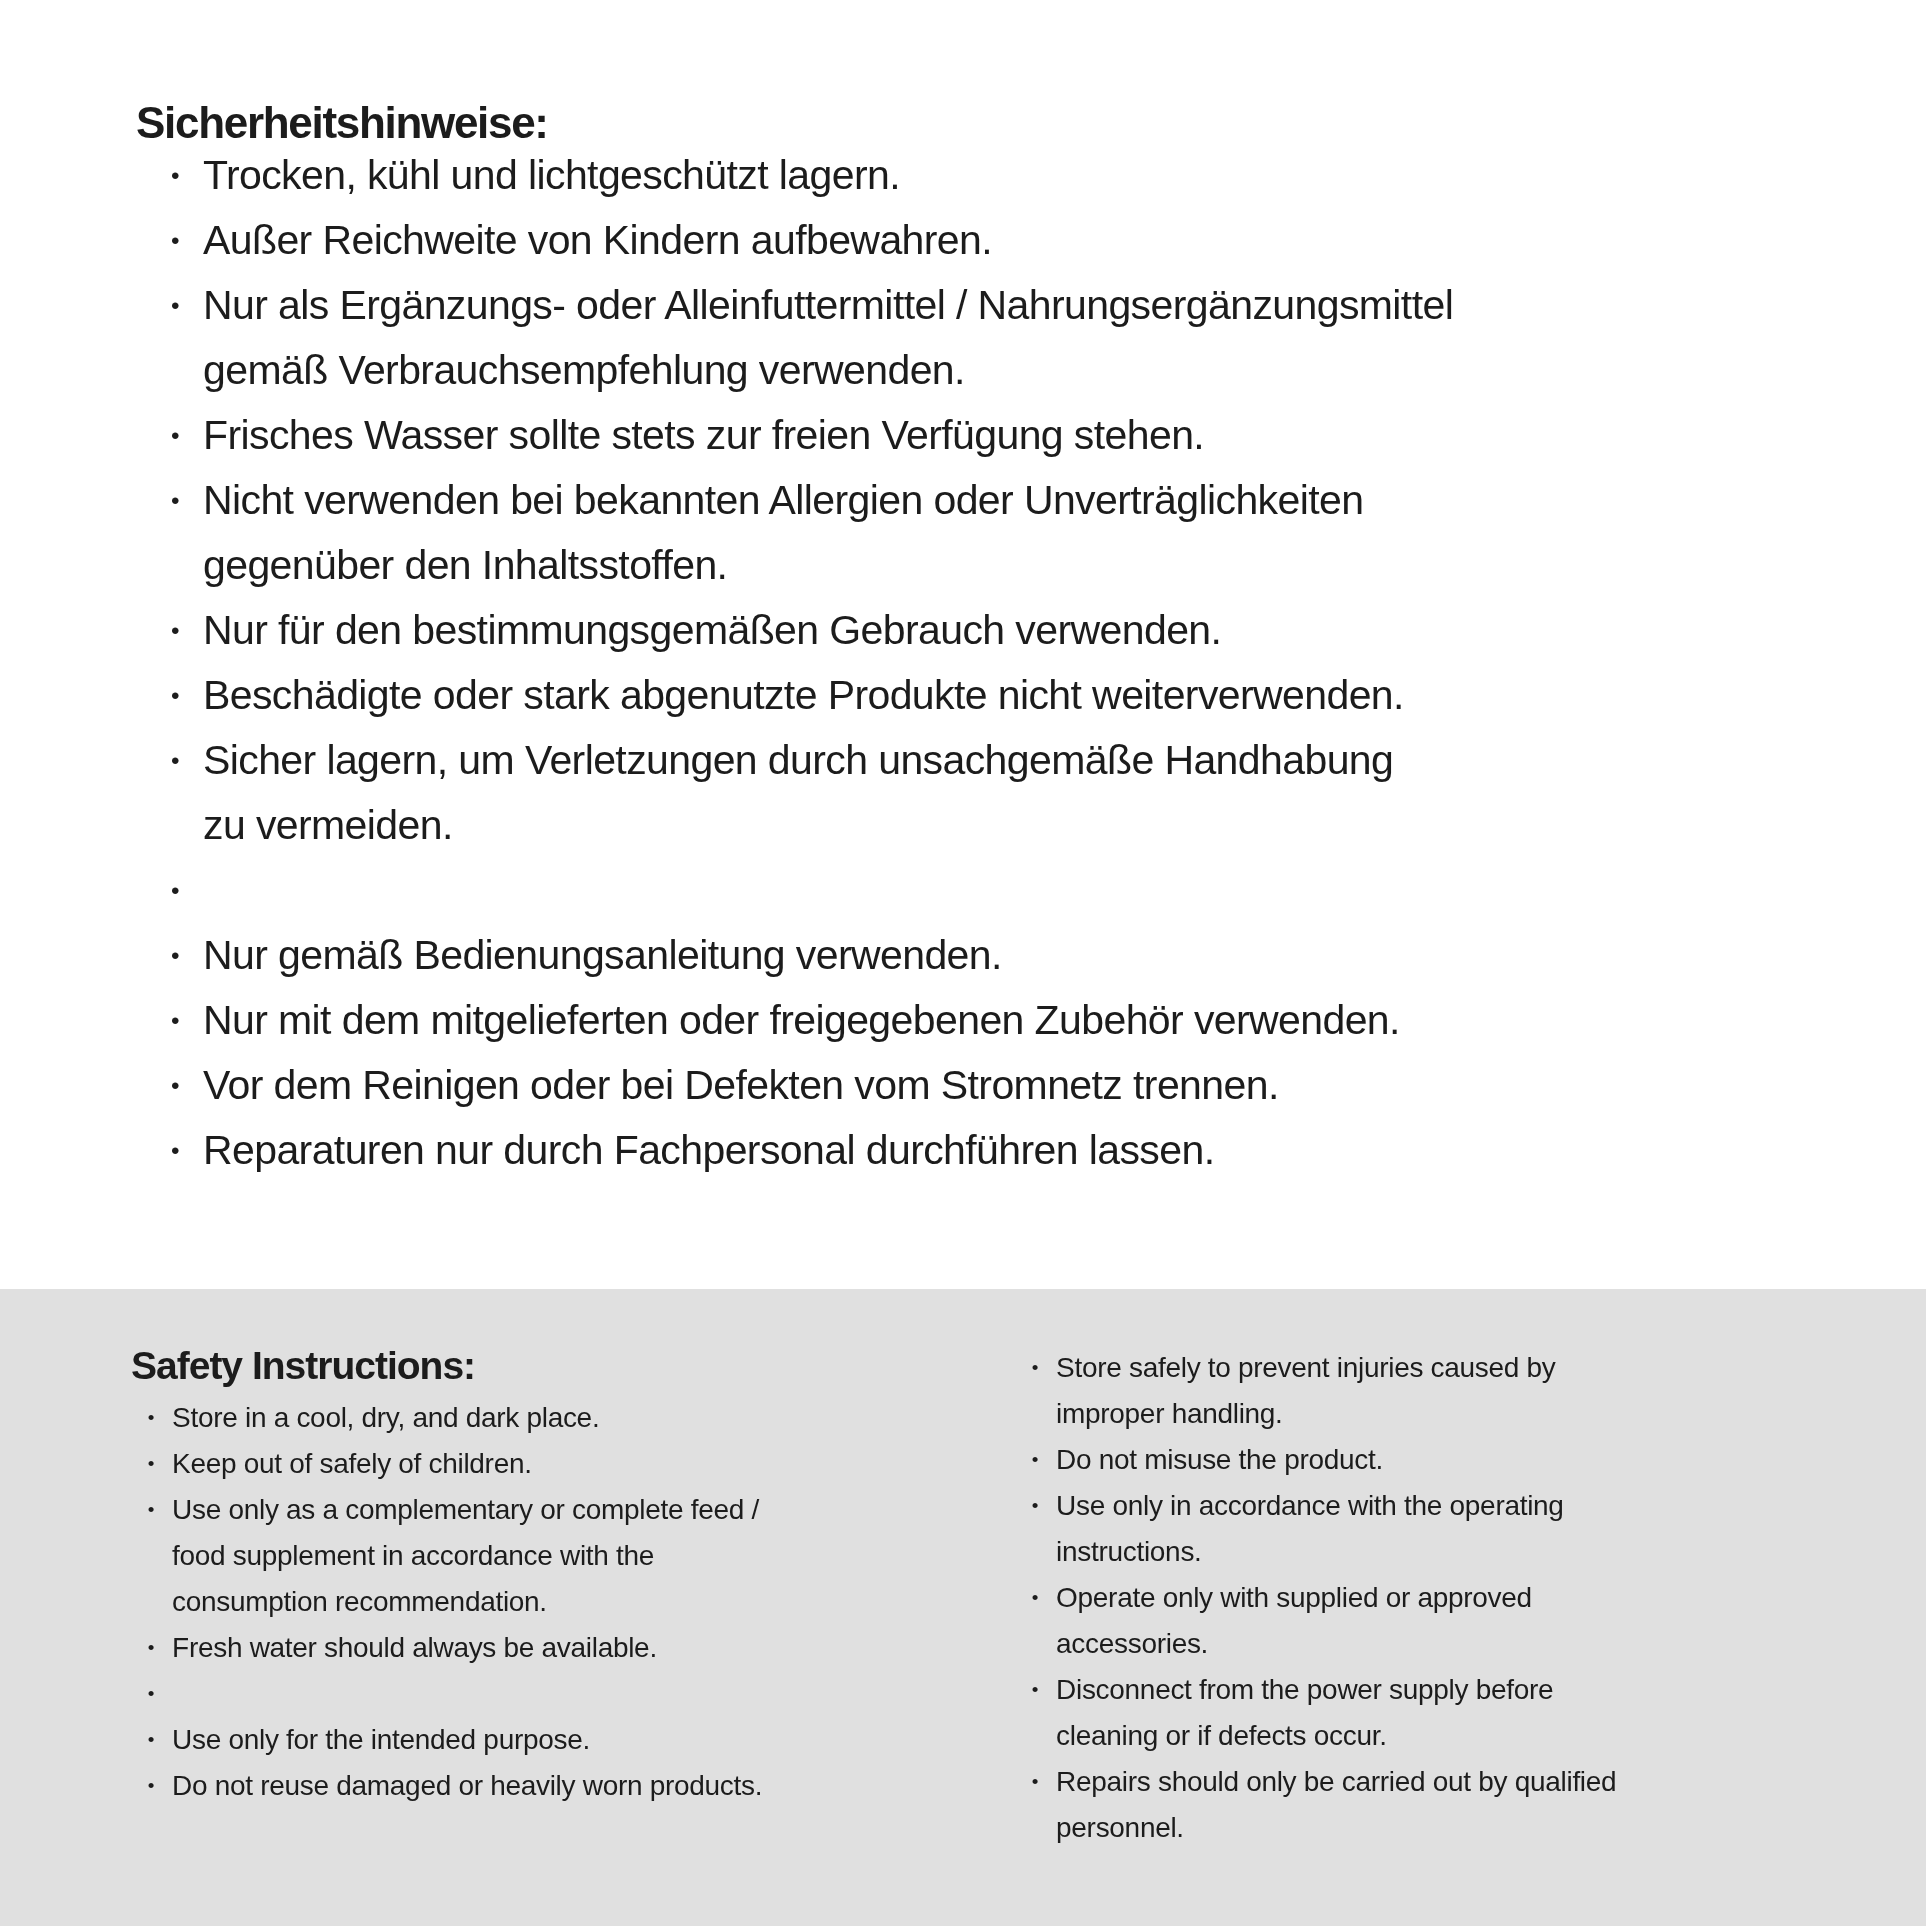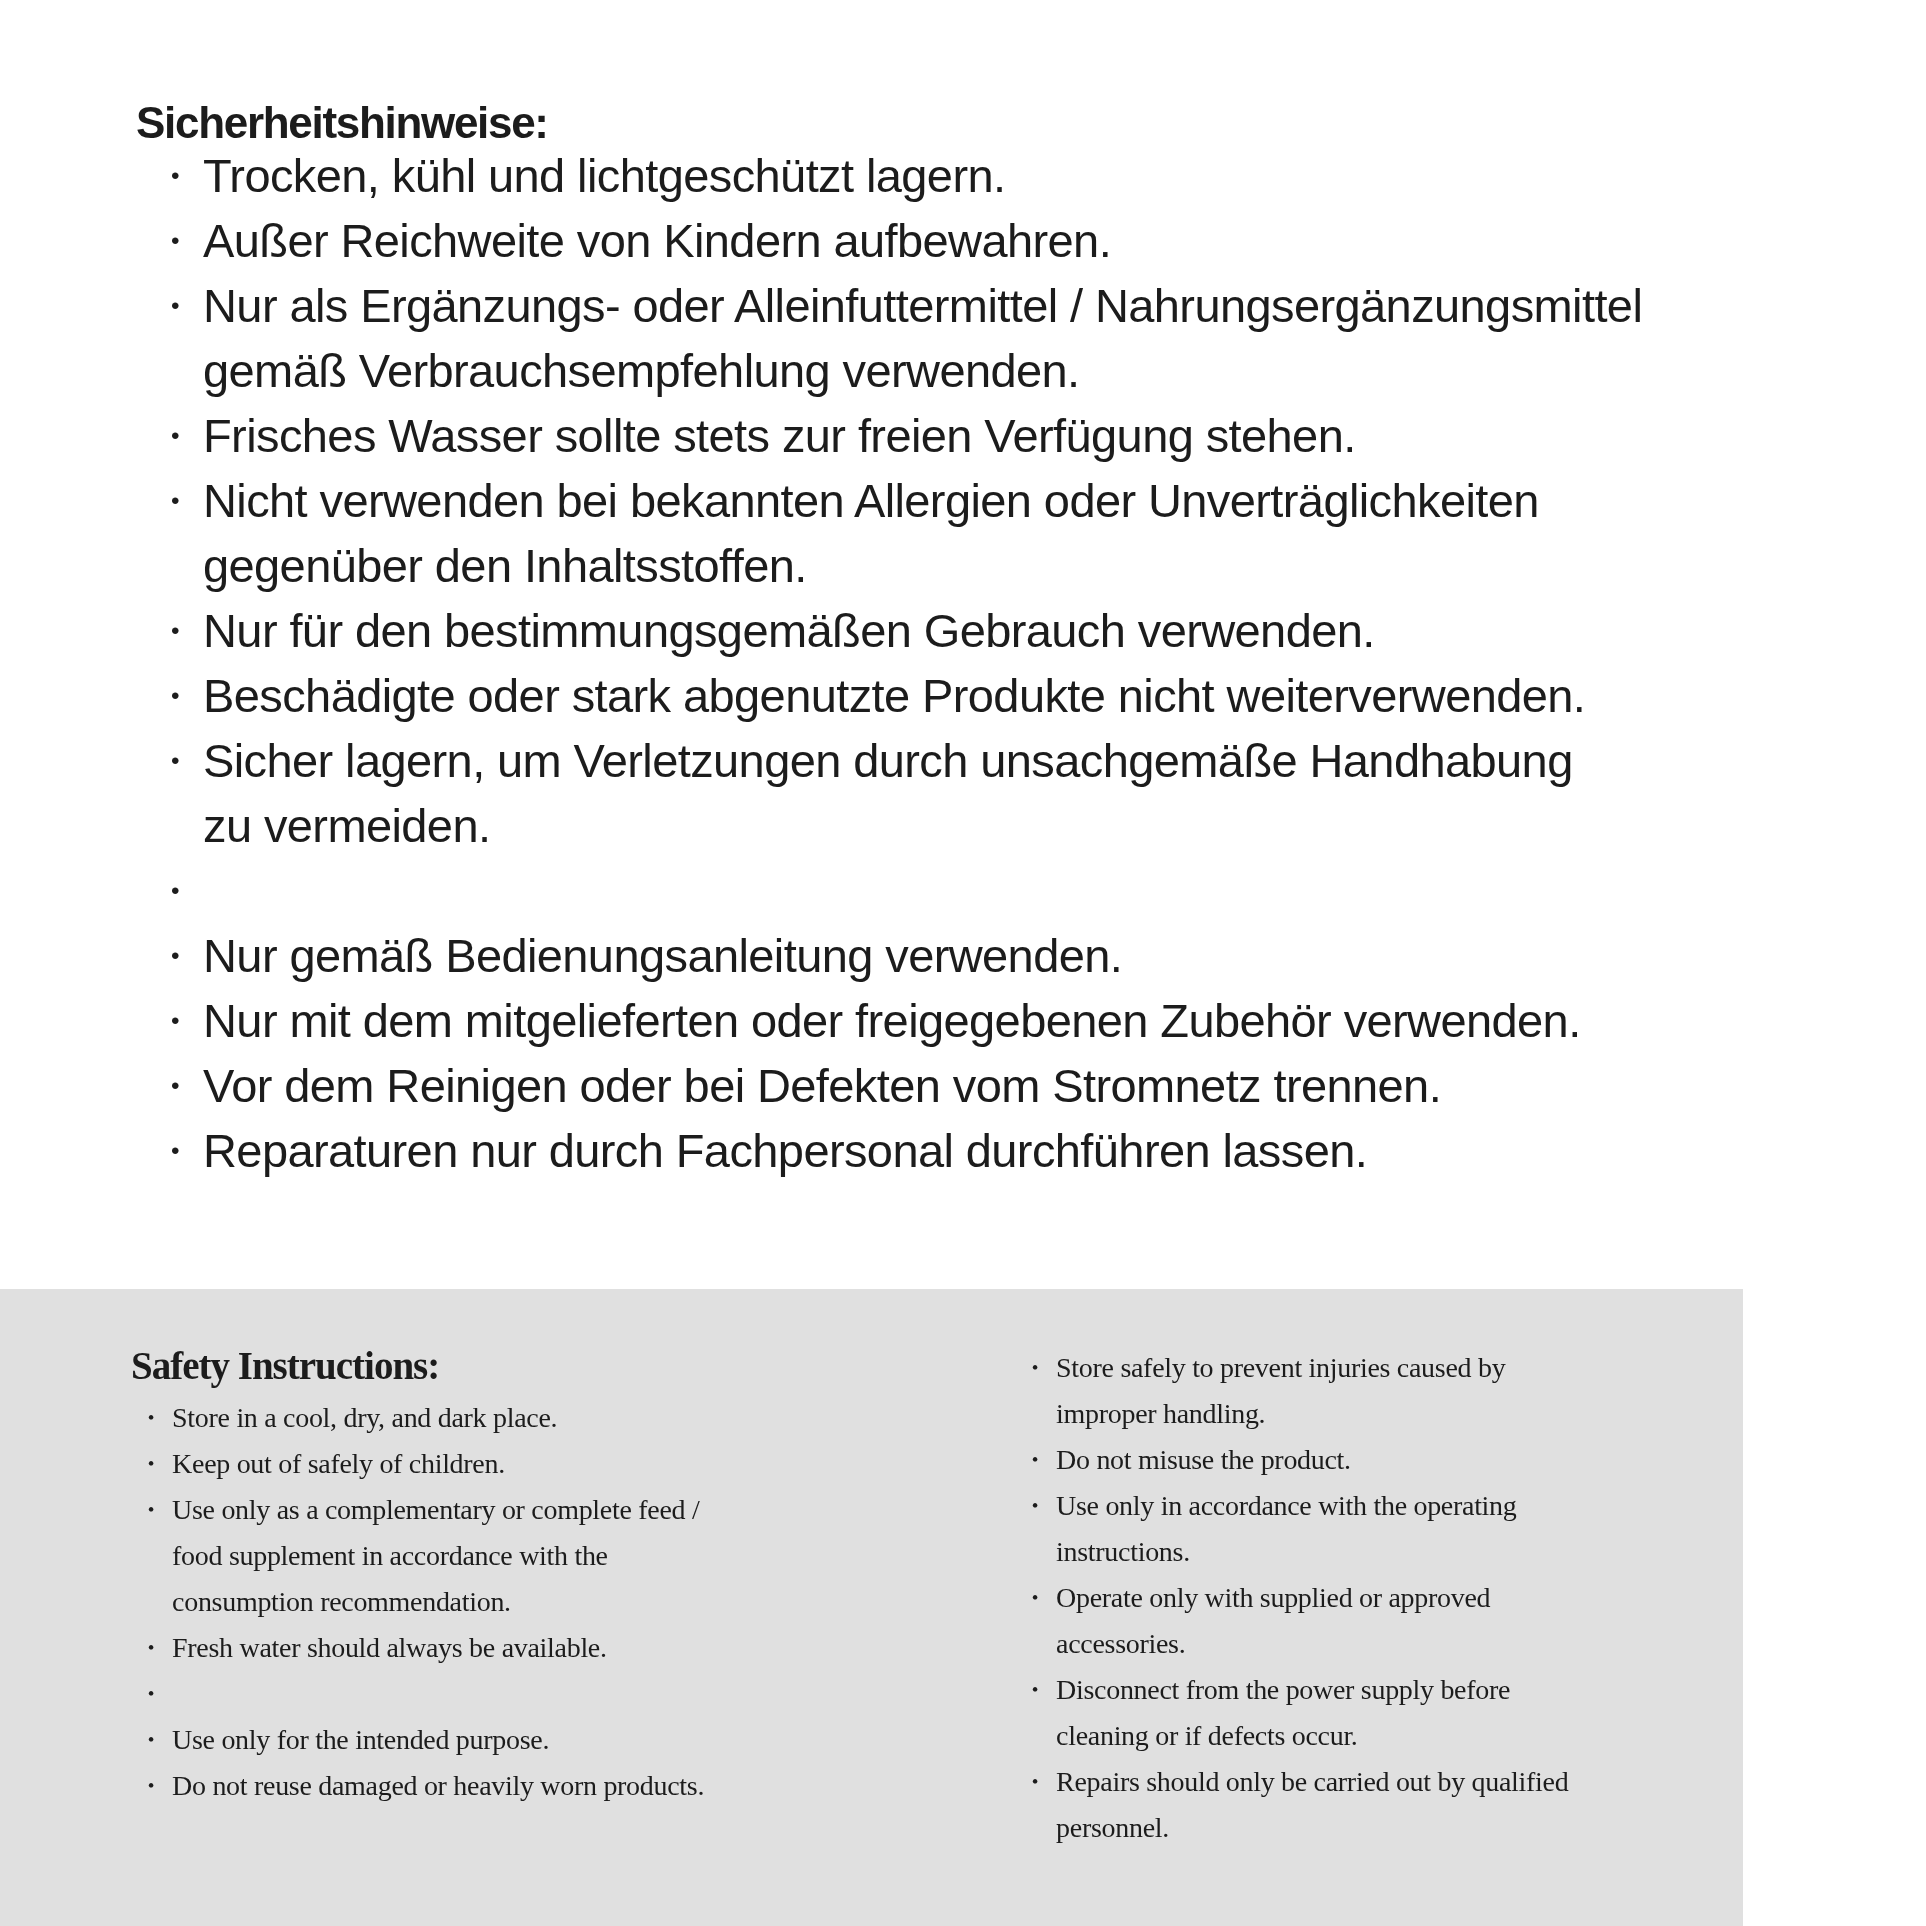--- a/index.html
+++ b/index.html
@@ -30,35 +30,34 @@
     top: 143px;
   }
   .item { display: flex; align-items: flex-start; }
   .de-list .bullet {
     flex: 0 0 auto;
     width: 32px;
     font-size: 24.4px;
     line-height: 65px;
   }
   .de-list .txt {
-    font-size: 47px;
+    font-size: 41px;
     line-height: 65px;
     letter-spacing: -0.6px;
     white-space: pre;
   }
 
   
   .band {
     position: absolute;
     left: 0;
     top: 1289px;
-    width: 1743px;
+    width: 1926px;
     height: 637px;
     background: #e0e0e0;
-    font-family: Liberation Serif, serif;
   }
   .col-left {
     position: absolute;
     left: 131px;
     top: 54px;
     width: 880px;
   }
   .col-right {
     position: absolute;
     left: 1015px;

